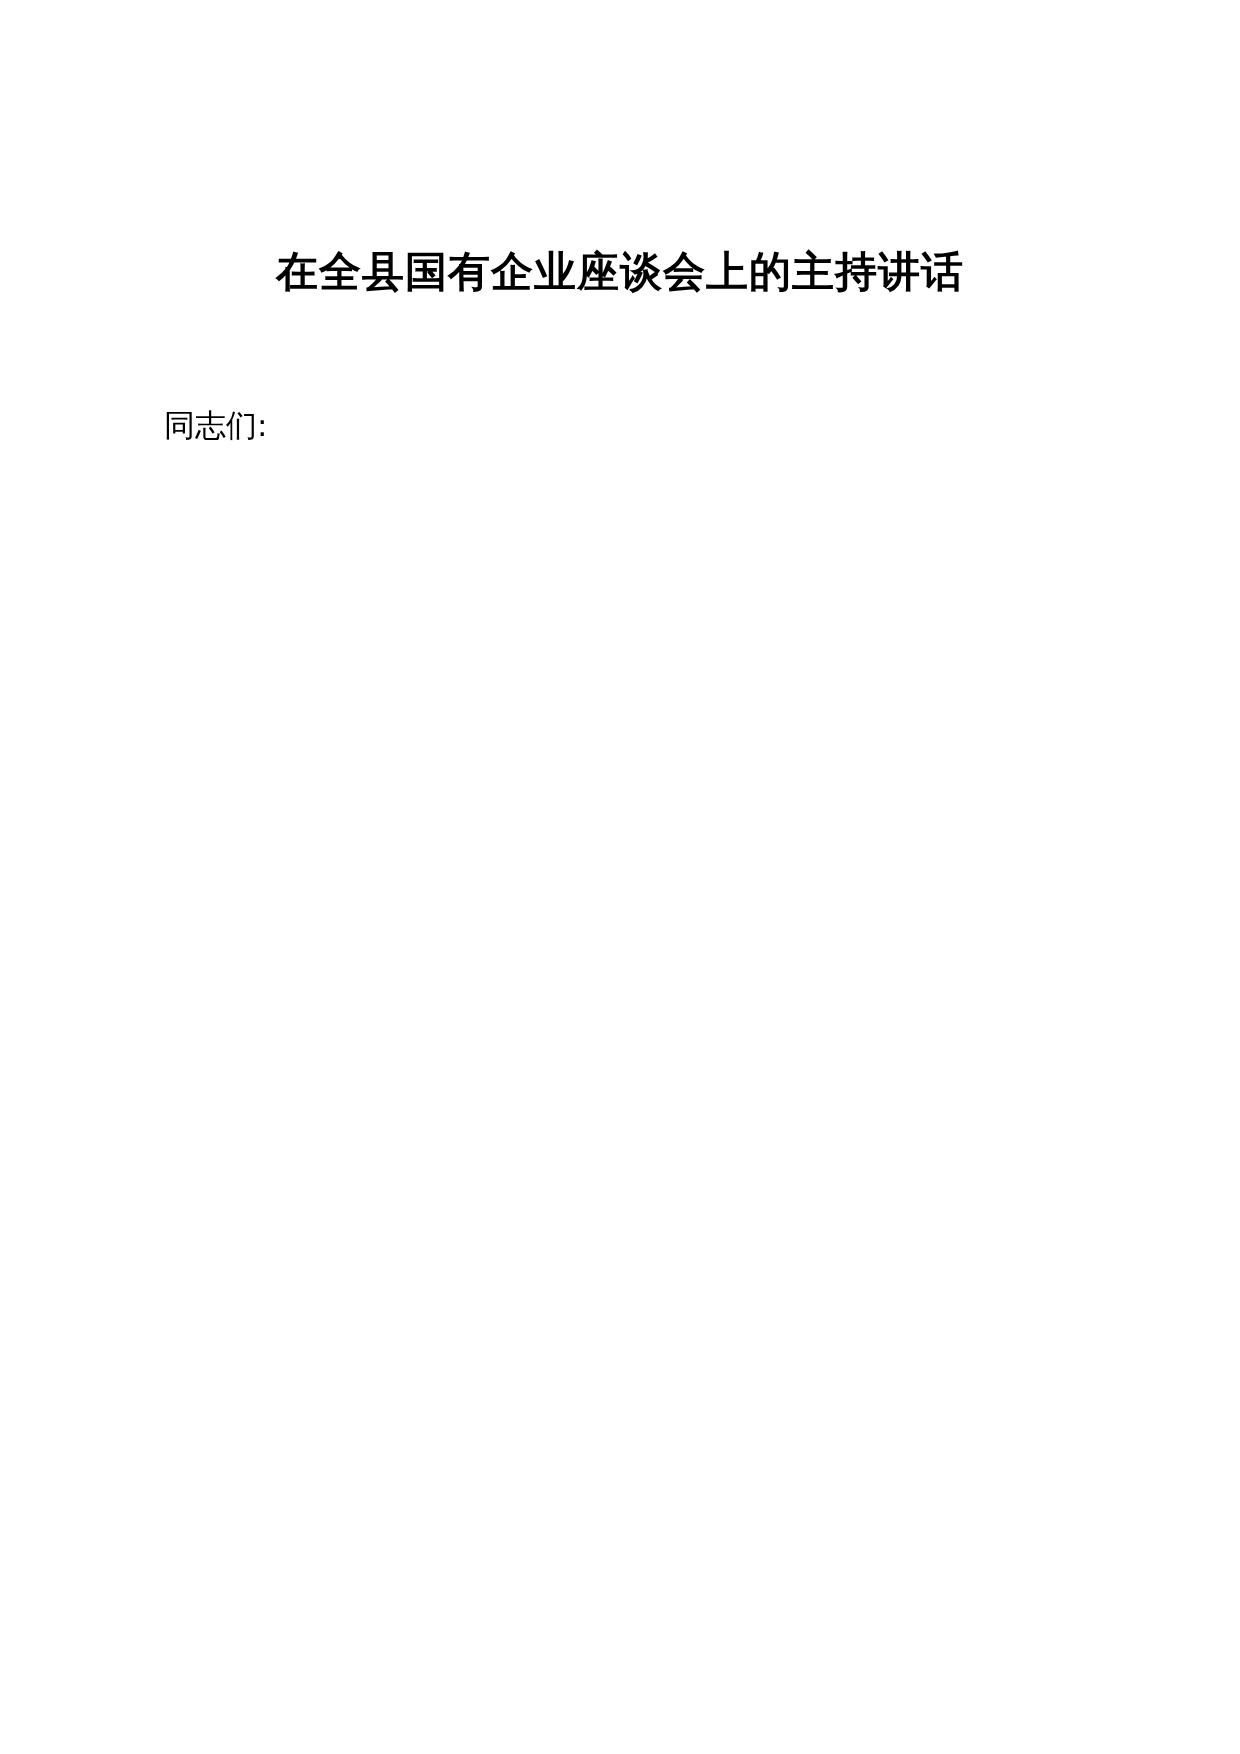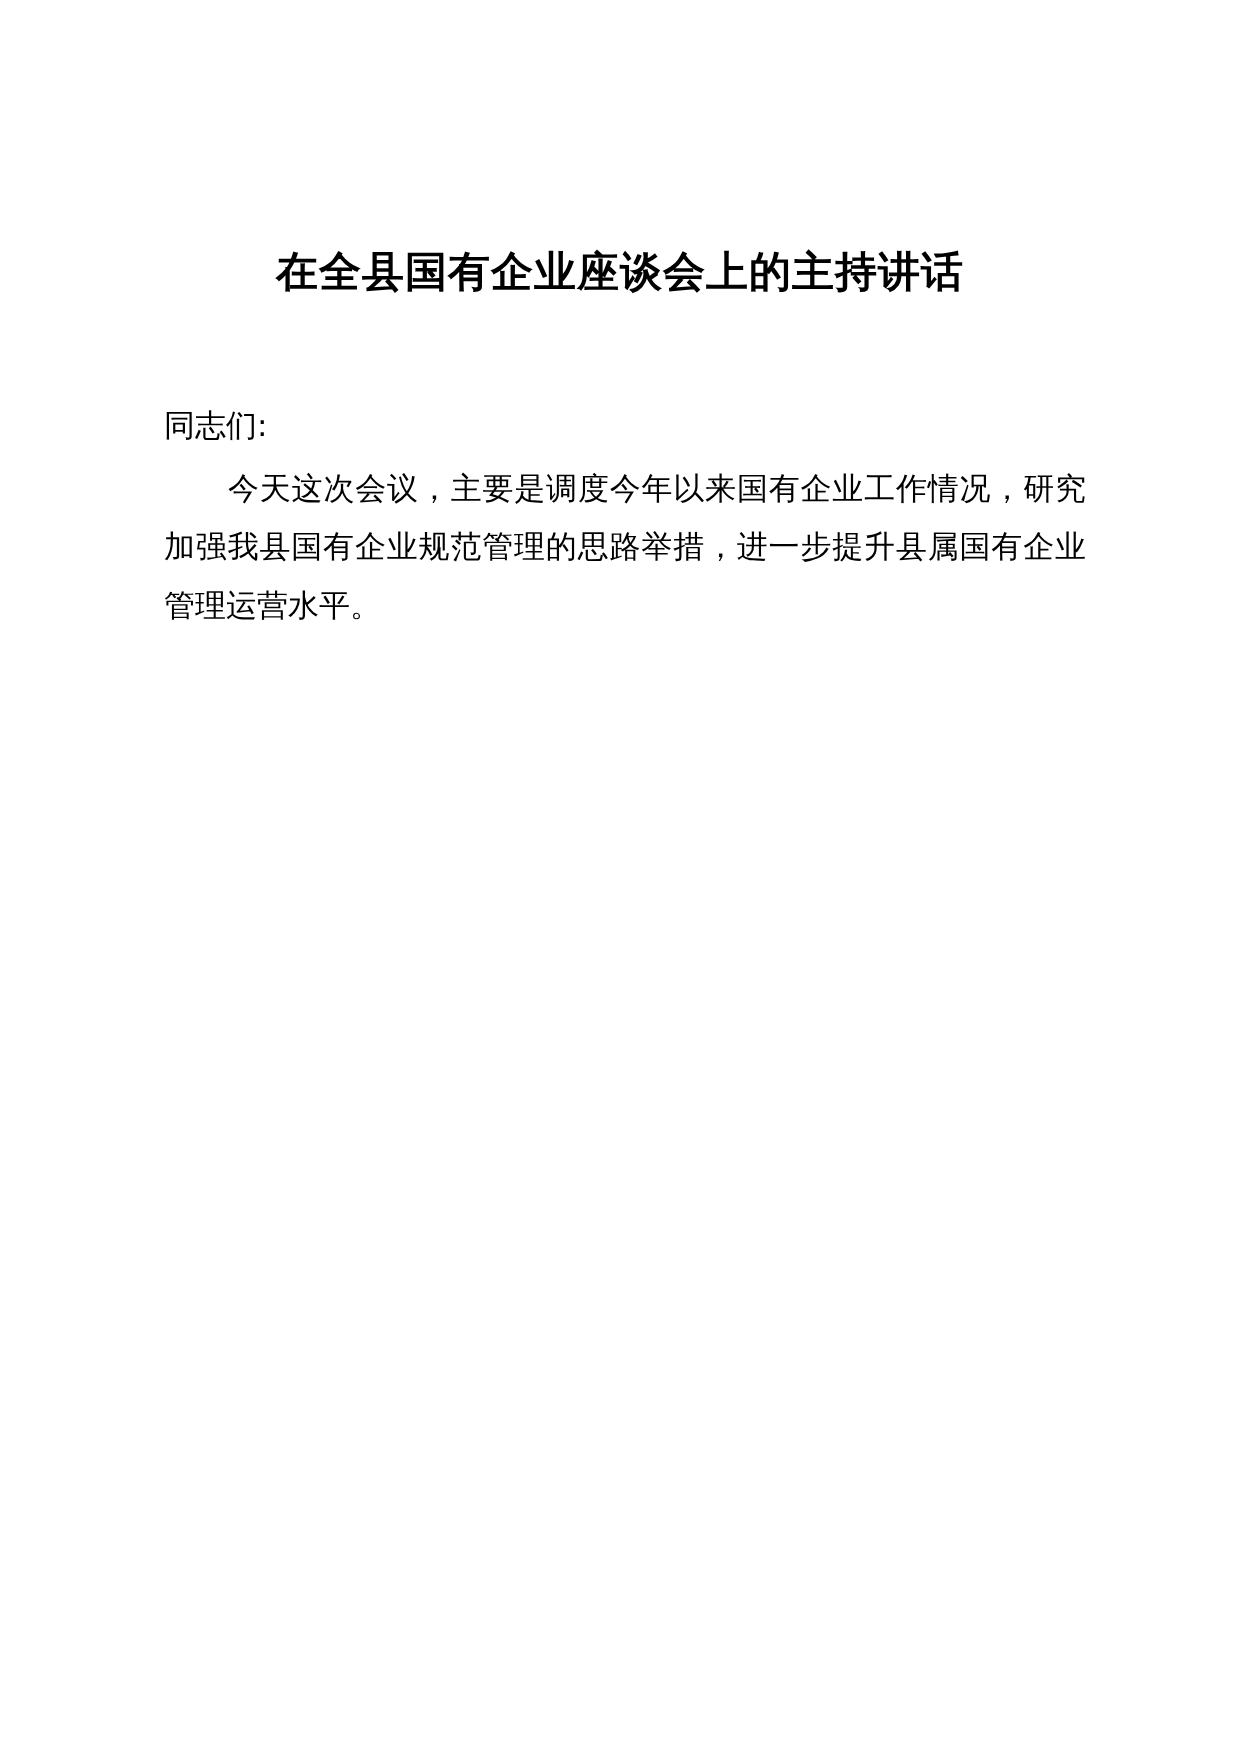--- a/index.html
+++ b/index.html
@@ -54,15 +54,14 @@
     }
   </style>
 </head>
 <body>
 
 <div class="page">
   <h1 class="title">在全县国有企业座谈会上的主持讲话</h1>
 
   <div class="body">
     <p class="greeting">同志们:</p>
-    <p class="indent">今天这次会议，主要是调度今年以来国有企业工作情况，研究加强我县国有企业规范管理的思路举措，进一步提升县属国有企业管理运营水平。</p>
   </div>
 </div>
 
 </body></html>

